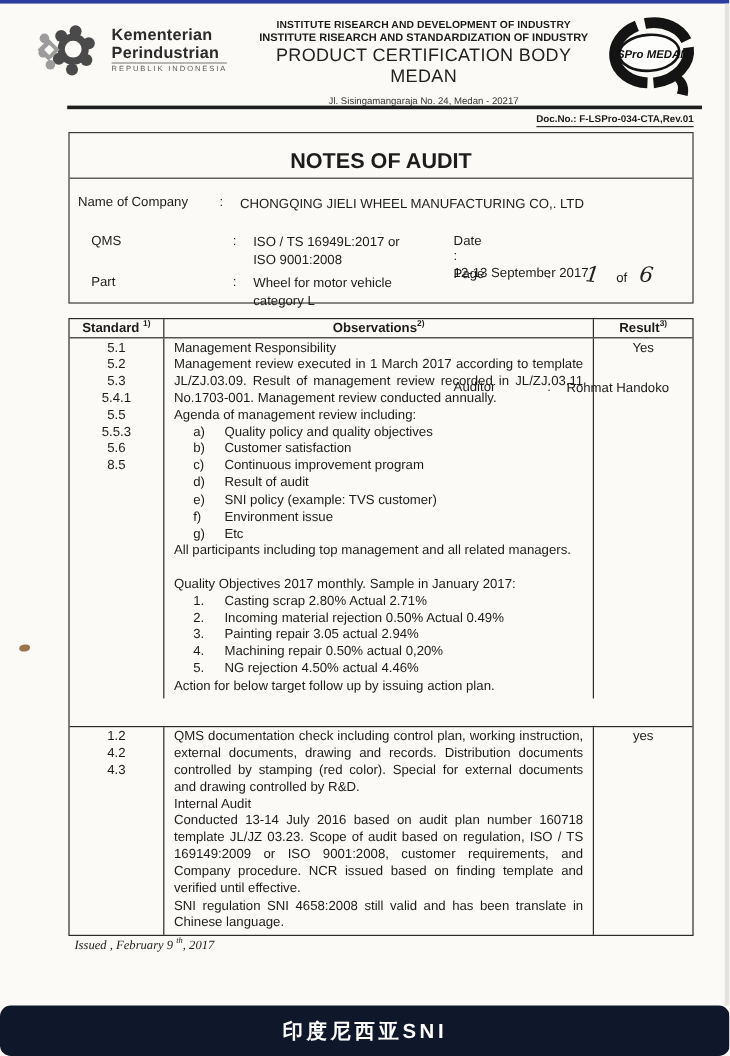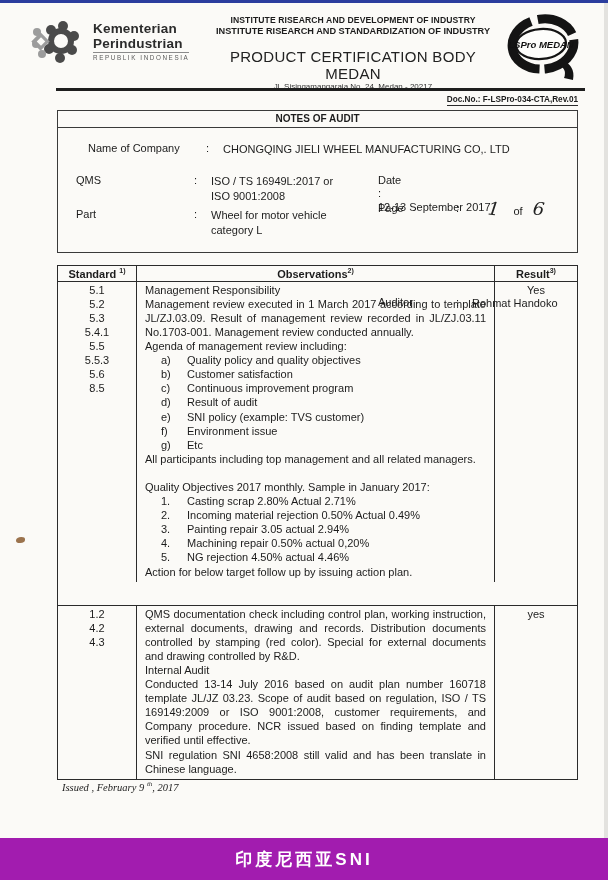--- a/index.html
+++ b/index.html
@@ -14,42 +14,42 @@
 
   
   .header { position:absolute; top:13px; left:30px; width:568px; display:flex; align-items:flex-start; }
   .logo-left { width:182px; display:flex; gap:11px; padding-top:3px; }
   .ministry-text { padding-top:6px; }
   .m-line { font-size:13.5px; font-weight:bold; line-height:14.5px; color:#2b2b2b; letter-spacing:0.2px; }
   .m-sub { font-size:6.3px; letter-spacing:1.6px; color:#5a5a5a; border-top:1px solid #8a8a8a; margin-top:1px; padding-top:1px; }
   .header-center { flex:1; text-align:center; padding-top:2px; }
   .org1 { font-size:8.6px; font-weight:bold; letter-spacing:0.1px; }
   .org2 { font-size:9.2px; font-weight:bold; margin-top:1px; }
-  .bodyname { font-size:15px; margin-top:12px; color:#222; letter-spacing:0.3px; }
+  .bodyname { font-size:15px; margin-top:2px; color:#222; letter-spacing:0.3px; }
   .contact { font-size:7.2px; margin-top:3px; color:#333; }
-  .address { font-size:8px; margin-top:0; color:#333; }
+  .address { font-size:8px; margin-top:8px; color:#333; }
   .logo-right { width:104px; text-align:center; }
 
   .double-rule { position:absolute; top:88px; left:56px; width:529px; height:3px;
     border-top:2.5px solid #1e1e1e; border-bottom:1.2px solid #1e1e1e; }
   .doc-no { position:absolute; top:95px; right:30px; font-size:8.2px; font-weight:bold;
     border-bottom:1.1px solid #2a2a2a; padding-bottom:1px; }
 
   
   .audit-box { position:absolute; left:57px; top:110px; width:521px; height:143px;
     border:1.6px solid #3a3a3a; }
-  .audit-title { text-align:center; font-weight:bold; font-size:10px; padding:2px 0 3px;
-    border-bottom:1.6px solid #3a3a3a; }
+  .audit-title { text-align:center; font-weight:bold; font-size:18px; padding:2px 0 3px;
+    border-bottom:1.6px solid #3a3a3a;margin-top:11px; }
   .fields { position:relative; width:100%; height:118px; font-size:11px; }
   .frow { position:absolute; display:flex; line-height:13px; }
   .flabel { width:118px; }
   .fcolon { width:17px; }
   .rlabel { width:78px; }
   .rcolon { width:16px; }
-  .row-company { left:30px; top:14px; }
+  .row-company { left:7px; top:14px; }
   .row-qms { left:18px; top:46px; }
   .row-part { left:18px; top:80px; }
   .row-date { left:320px; top:46px;flex-direction:column; }
   .row-page { left:320px; top:74px; }
   .row-auditor { left:320px; top:120px;margin-top:48px; }
   .fvalue { line-height:14.5px; }
   .hand { font-family:"DejaVu Serif", serif; font-style:italic; font-weight:normal;
     font-size:18px; display:inline-block; transform:rotate(7deg); line-height:13px; color:#222; }
   .hand-1 { margin:0 14px 0 16px; }
   .hand-6 { margin-left:10px; }
@@ -282,16 +282,16 @@
         </div>
       </div>
   </div>
 
   <div class="issued">
     <span>Issued , February 9 </span><sup>th</sup><span>, 2017</span>
   </div>
 
   <div class="speck"></div>
 
-  <div class="footer-bar" style="background: #a21caf;">
+  <div class="footer-bar" style="background: #0f172a; border-radius: 9px;">
     <span class="footer-text">印度尼西亚SNI</span>
   </div>
 </div>
 
 </body></html>

